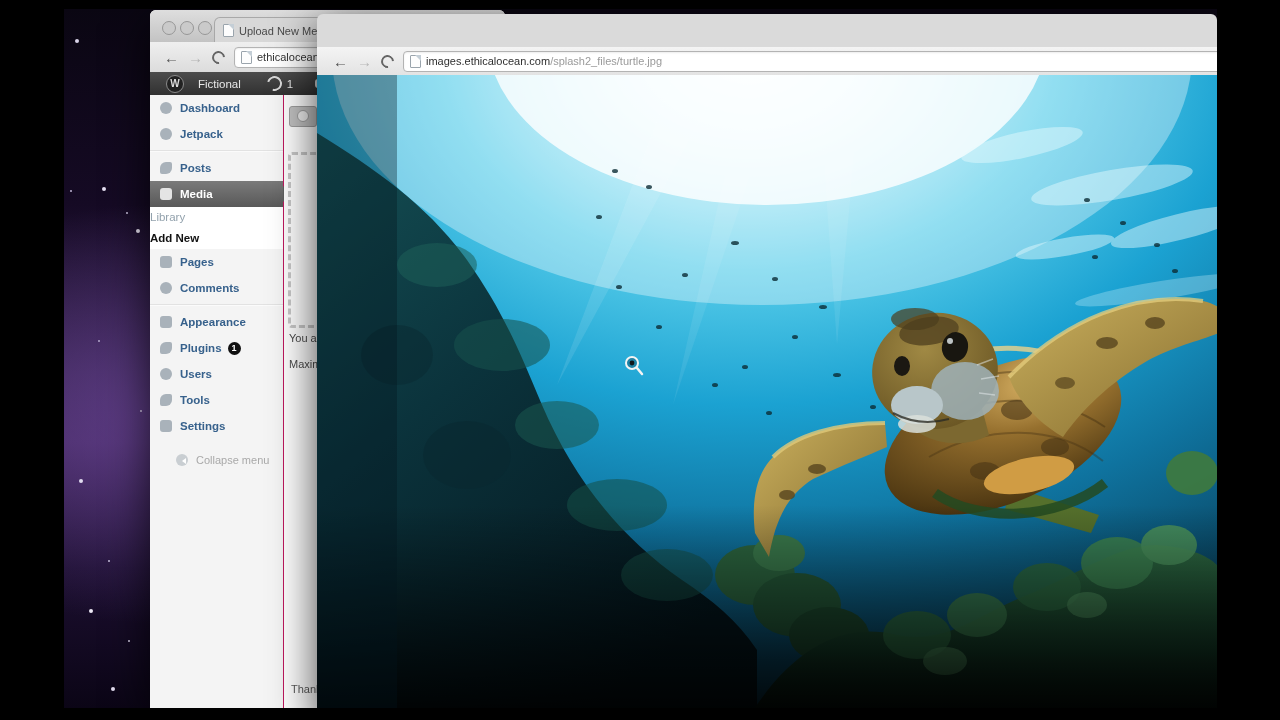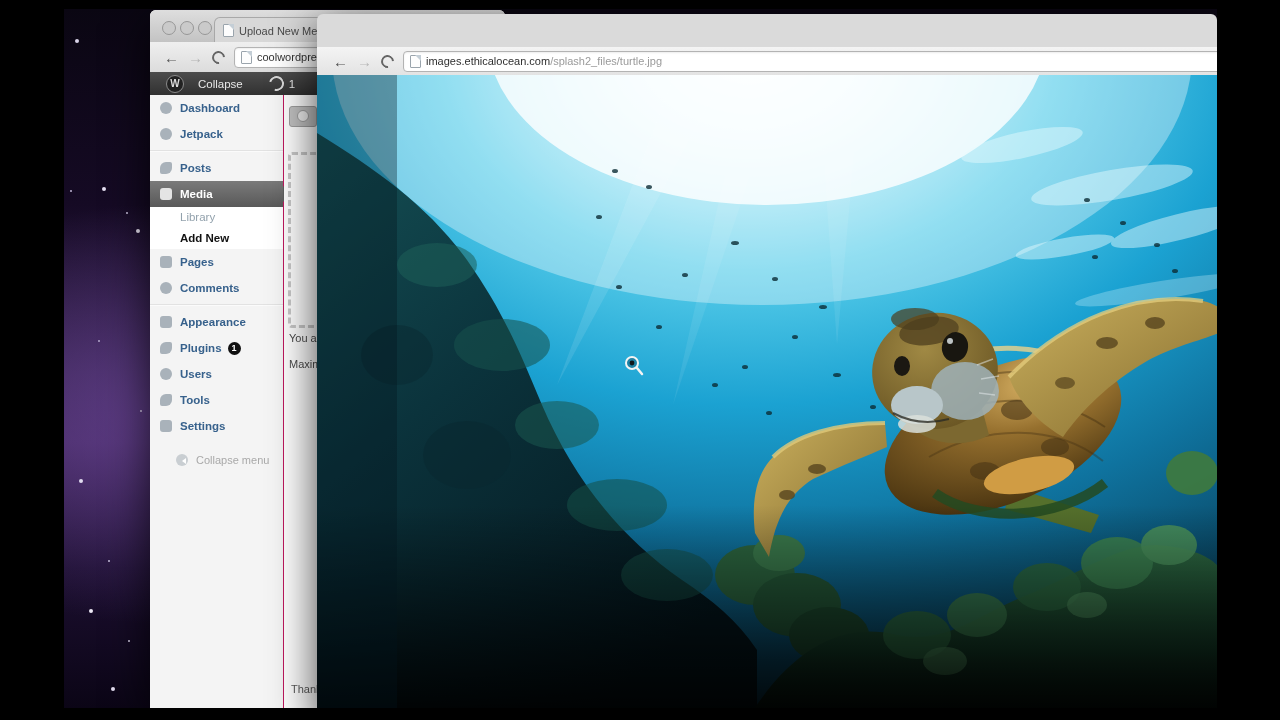--- a/index.html
+++ b/index.html
@@ -65,21 +65,21 @@
            border-right:1px solid #be185d;font-size:11.5px;}
   .sep{height:1px;background:#e2e2e2;border-bottom:1px solid #fbfbfb;margin:3px 0;}
   .row{position:relative;display:flex;align-items:center;height:26px;padding:0 0 0 10px;
        color:#37618c;font-weight:bold;cursor:pointer;}
   .row .sb-ic{width:12px;height:12px;background:#a9b2ba;margin-right:8px;flex:0 0 auto;}
   .ic-round{border-radius:50%;} .ic-sq{border-radius:3px;} .ic-slant{border-radius:6px 2px 6px 2px;}
   .row.active{background:linear-gradient(#7a7a7a,#595959);color:#fff;}
   .row.active .sb-ic{background:#e4e4e4;}
   .row.active::after{content:"";position:absolute;right:-9px;top:50%;margin-top:-8px;
        border:8px solid transparent;border-left:9px solid #5f5f5f;border-right:none;}
-  .subrow{display:flex;align-items:center;height:20px;padding-left:30px;color:#93a2ad;
+  .subrow{display:flex;align-items:center;height:20px;color:#93a2ad;
        background:#fff;font-weight:normal;cursor:pointer;}
   .subrow.current{color:#111;font-weight:bold;height:22px;}
   .badge{display:inline-block;min-width:13px;height:13px;border-radius:50%;background:#101010;
        color:#fff;font-size:9px;font-weight:bold;line-height:13px;text-align:center;margin-left:6px;}
   #collapse{display:flex;align-items:center;height:22px;margin-top:10px;padding-left:26px;
        color:#a9a9a9;font-weight:normal;font-size:11px;cursor:pointer;}
   #collapse .c-ic{width:12px;height:12px;border-radius:50%;background:#c9ced2;margin-right:8px;position:relative;}
   #collapse .c-ic::after{content:"";position:absolute;left:3px;top:3.5px;border:3px solid transparent;
        border-right:4px solid #fff;}
   
@@ -131,26 +131,26 @@
         <span class="doc-ic"></span>
         <span>Upload New Medi</span>
       </div>
     </div>
     <div id="wp-toolbar" class="toolbar">
       <span class="navarrow" style="color:#555">←</span>
       <span class="navarrow" style="color:#b5b5b5">→</span>
       <span class="reload-ic"></span>
       <div id="wp-urlfield" class="urlfield">
         <span class="doc-ic"></span>
-        <span>coolwordpre</span>
+        <span>ethicalocean</span>
       </div>
     </div>
     <div id="adminbar">
       <span id="wp-logo">W</span>
-      <span>Collapse</span>
+      <span>Fictional</span>
       <span class="ab-ic"></span>
       <span>1</span>
       <span id="ab-bubble"></span>
     </div>
 
     <div id="wp-side">
       <div class="row">
         <span class="sb-ic ic-round"></span>
         <span>Dashboard</span>
         </div>

